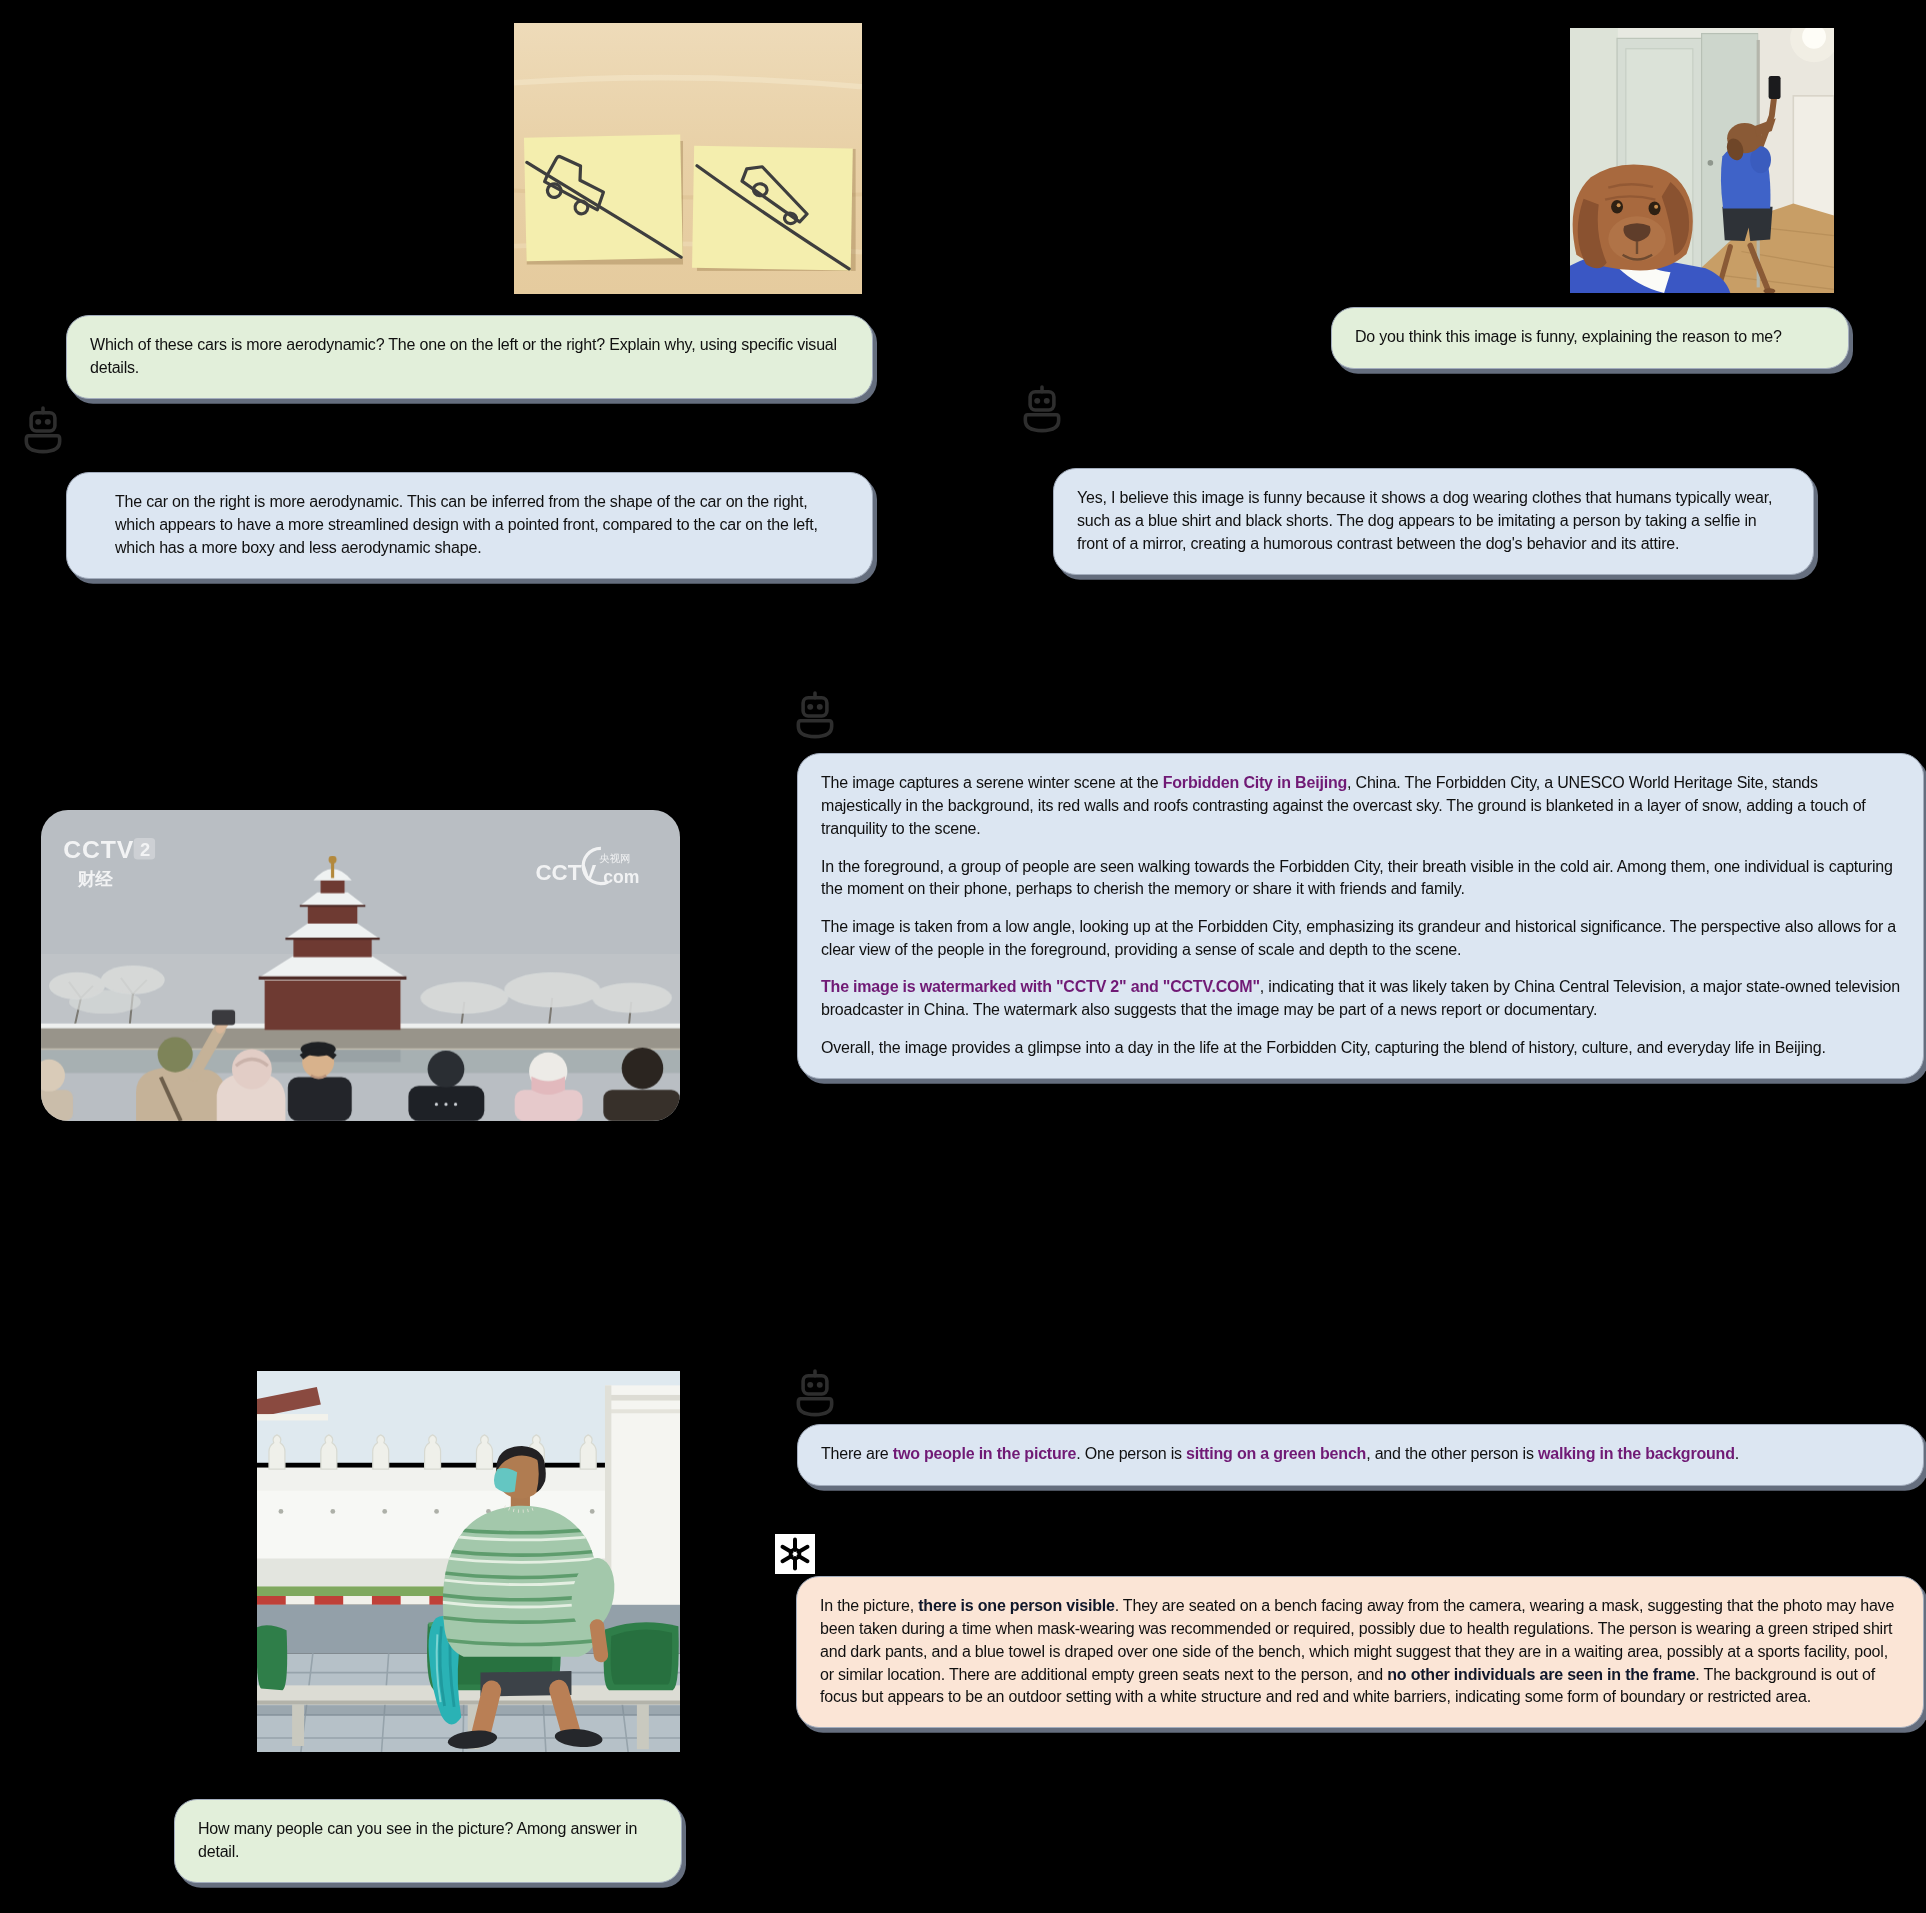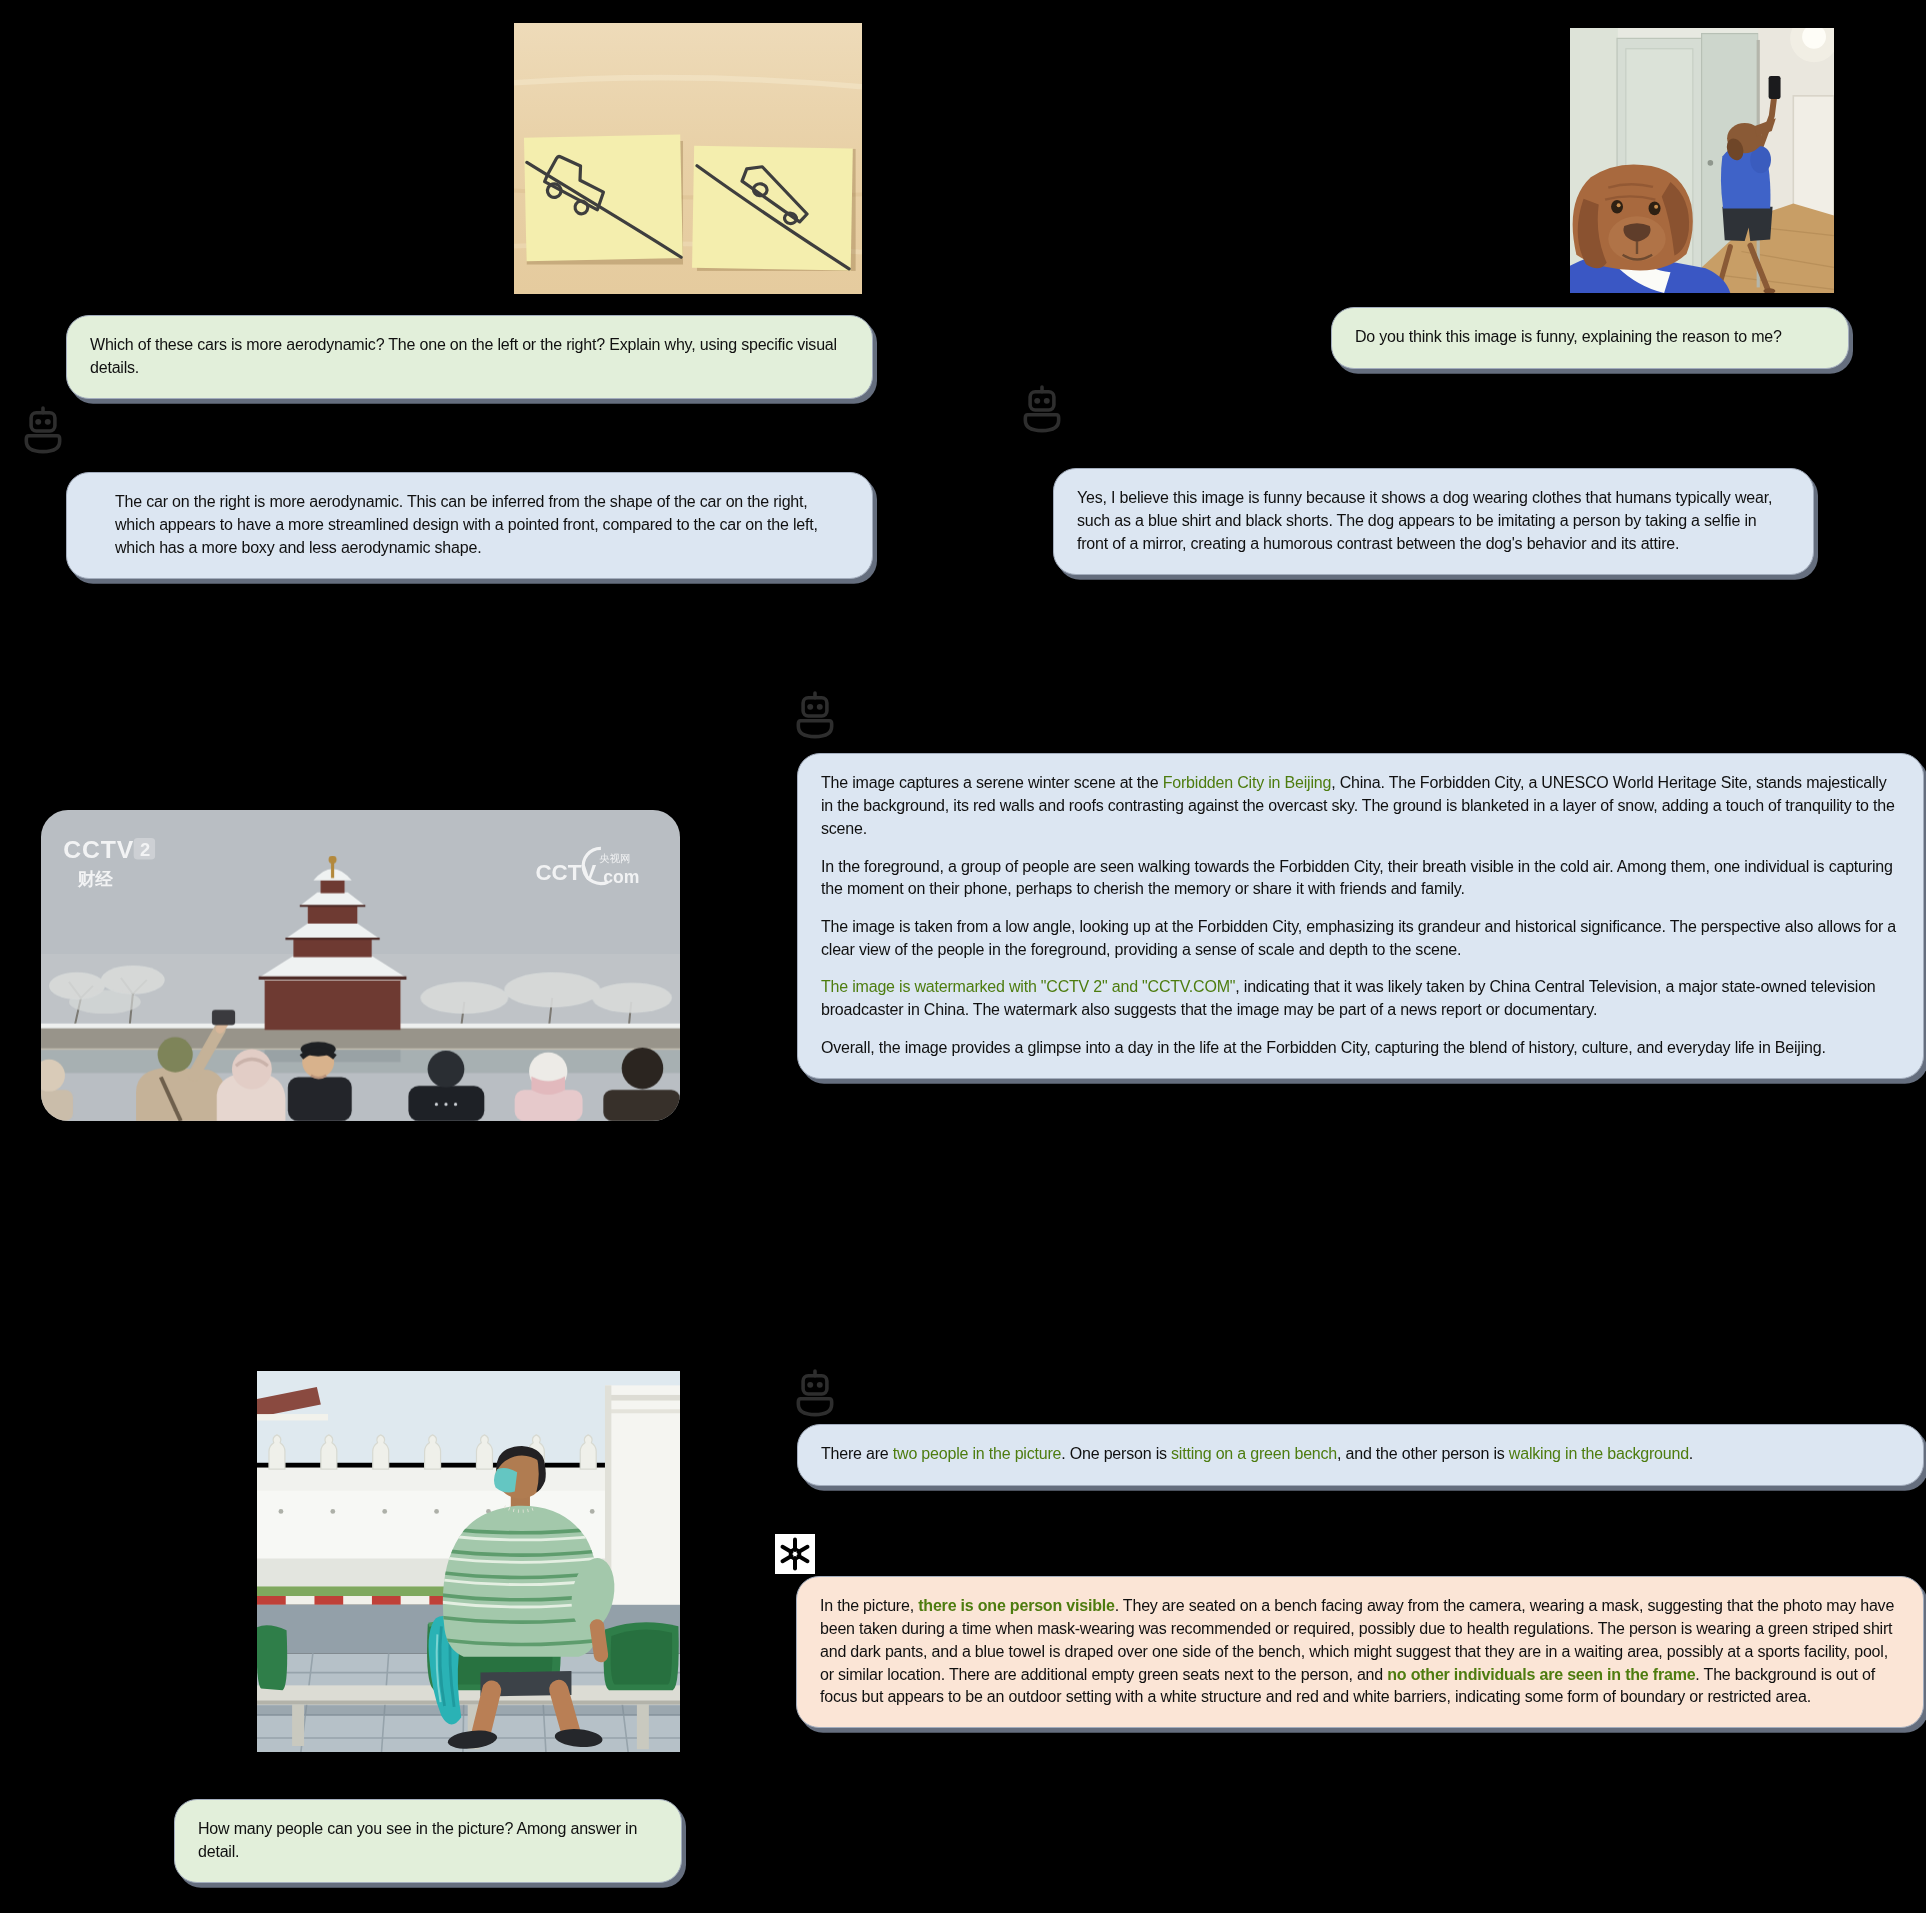--- a/index.html
+++ b/index.html
@@ -7,22 +7,22 @@
           font-family:"Liberation Sans","DejaVu Sans",sans-serif;}
   .bubble{position:absolute;box-sizing:border-box;border:1.6px solid #a3adbd;border-radius:23px;
           box-shadow:4px 4.8px 0 rgba(126,138,157,0.8);padding:18.4px 23px;font-size:16px;
           line-height:1.42;letter-spacing:-0.2px;color:#101010;}
   .q{background:#e2efda;}
   .a{background:#dce6f2;}
   .gpt{background:#fbe5d6;}
   .para{margin:0 0 15px;}
   .para:last-child{margin-bottom:0;}
   .seg-n{}
-  .seg-g{color:#4d7c0f;font-weight:400;}
-  .seg-r{color:#4d7c0f;font-weight:700;}
+  .seg-g{color:#701a75;font-weight:700;}
+  .seg-r{color:#0f172a;font-weight:700;}
   .photo{position:absolute;overflow:hidden;}
   .photo svg{display:block;width:100%;height:100%;}
   .icon{position:absolute;}
   .icon svg{display:block;width:100%;height:100%;}
   .openai-box{position:absolute;background:#fff;}
 </style>
 </head>
 <body>
 
 <div id="canvas">

